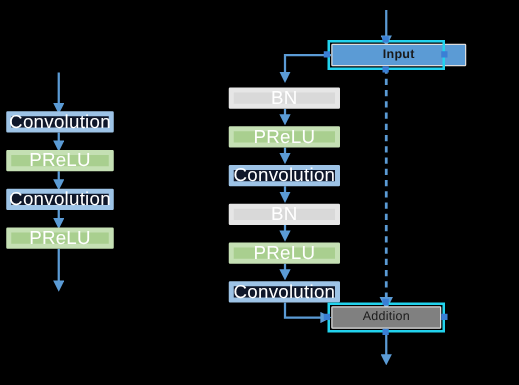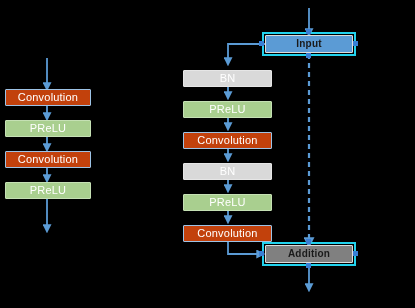--- a/index.html
+++ b/index.html
@@ -16,29 +16,29 @@
     height: 308px;
     background: #000000;
     overflow: hidden;
   }
   .node {
     position: absolute;
     box-sizing: border-box;
     display: flex;
     align-items: center;
     justify-content: center;
-    font-size: 11px;
+    font-size: 15px;
     line-height: 1;
     letter-spacing: .2px;
     white-space: nowrap;
-    border: 1px solid #4c1d95;
+    border: 4px solid #4c1d95;
     border-radius: 1px;
   }
   .node.conv {
-    background: #c2410c;
+    background: #0f172a;
     color: #FFFFFF;
     border-color: #9DC3E6;
   }
   .node.prelu {
     background: #A9CF8F;
     color: #FFFFFF;
     border-color: #C5E0B4;
     text-align: right;
   }
   .node.bn {
@@ -50,21 +50,21 @@
     background: #5B9BD5;
     color: #1A1A1A;
     border: 1px solid #DDDDDD;
     font-weight: bold;
     font-size: 10px;
   }
   .node.addition {
     background: #808080;
     color: #1A1A1A;
     border: 1px solid #DDDDDD;
-    font-weight: bold;
+    font-weight: normal;
     font-size: 10px;
   }
   .sel {
     position: absolute;
     box-sizing: border-box;
     border: 2px solid #22D3EE;
     pointer-events: none;
   }
   .handle {
     position: absolute;
@@ -132,21 +132,21 @@
   <div class="node prelu" style="left:183px; top:101px; width:89px; height:17px;">PReLU</div>
 
   <div class="node conv" style="left:183px; top:132px; width:89px; height:17px;">Convolution</div>
 
   <div class="node bn" style="left:183px; top:163px; width:89px; height:17px;">BN</div>
 
   <div class="node prelu" style="left:183px; top:194px; width:89px; height:17px;">PReLU</div>
 
   <div class="node conv" style="left:183px; top:225px; width:89px; height:17px;">Convolution</div>
 
-  <div class="node input" style="left:265px; top:35px; width:88px; height:18px;">Input</div>
+  <div class="node input" style="left:265px; top:35px; width:108px; height:18px;">Input</div>
   <div class="sel" style="left:262px; top:32px; width:94px; height:24px;"></div>
   <div class="handle" style="left:259px; top:41px;"></div>
   <div class="handle" style="left:353px; top:41px;"></div>
   <div class="handle" style="left:306px; top:29px;"></div>
   <div class="handle" style="left:306px; top:53px;"></div>
 
   <div class="node addition" style="left:265px; top:245px; width:88px; height:18px;">Addition</div>
   <div class="sel" style="left:262px; top:242px; width:94px; height:24px;"></div>
   <div class="handle" style="left:259px; top:251px;"></div>
   <div class="handle" style="left:353px; top:251px;"></div>

